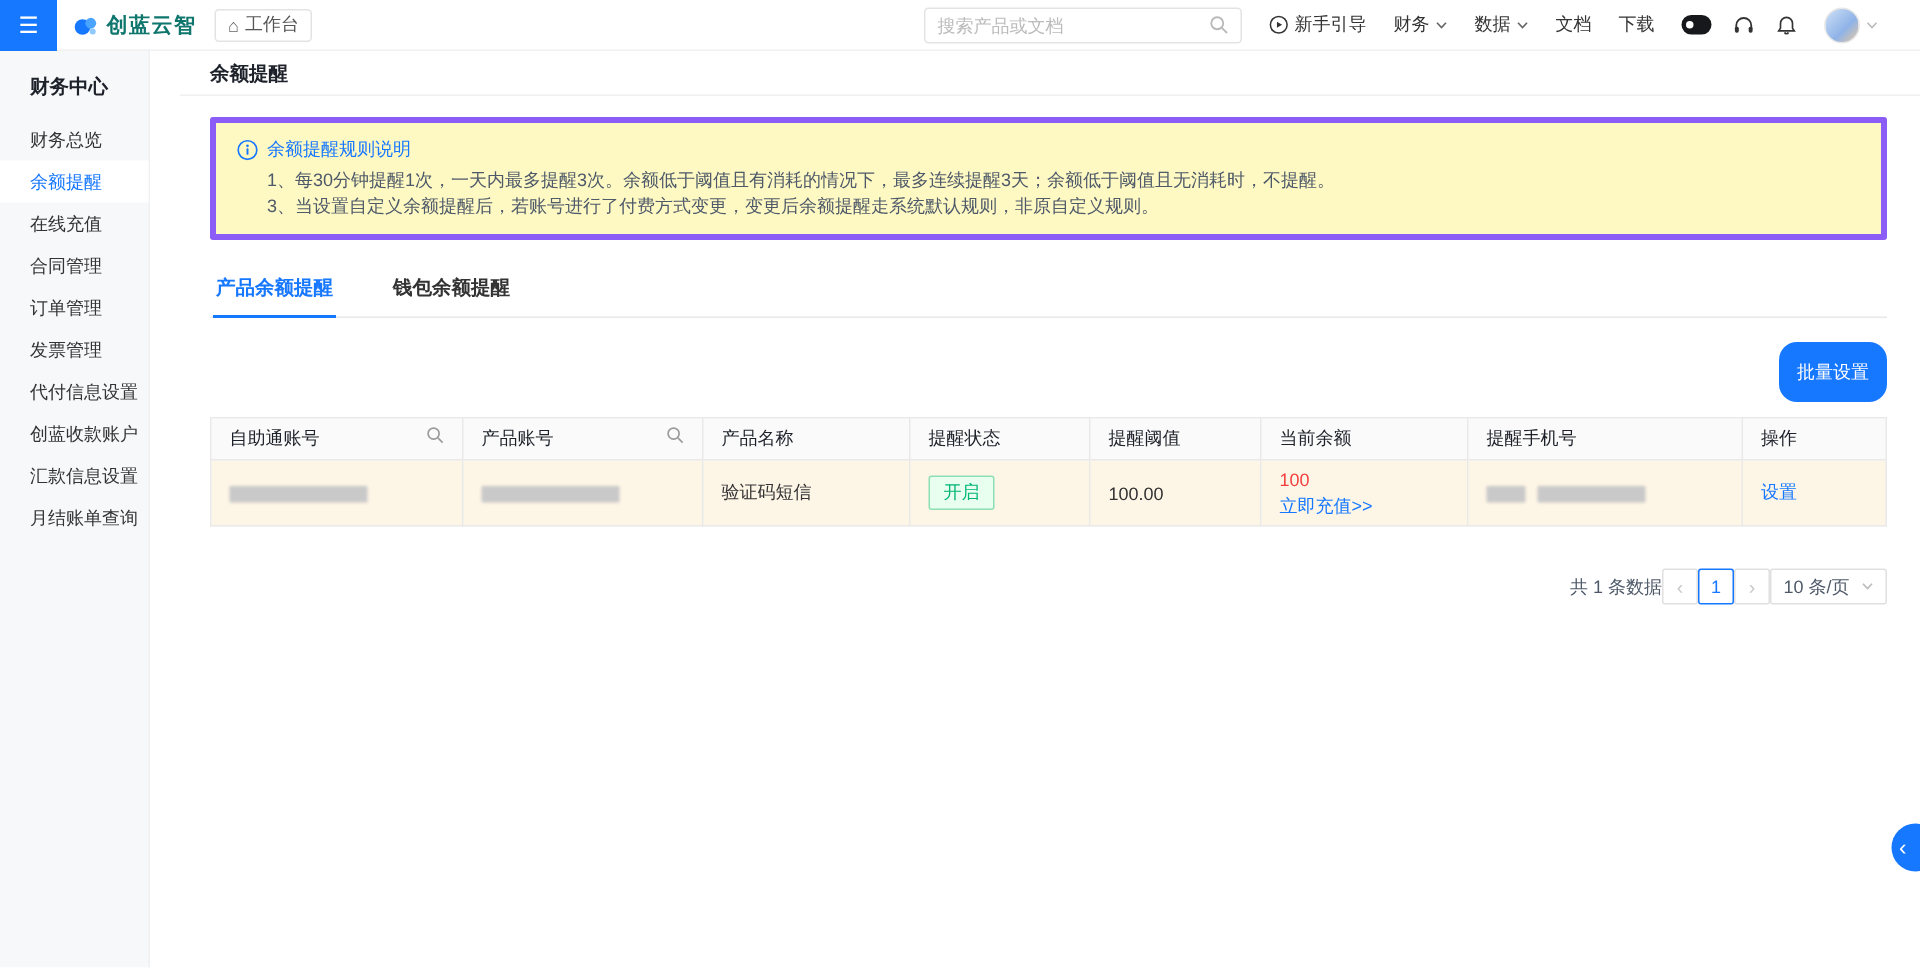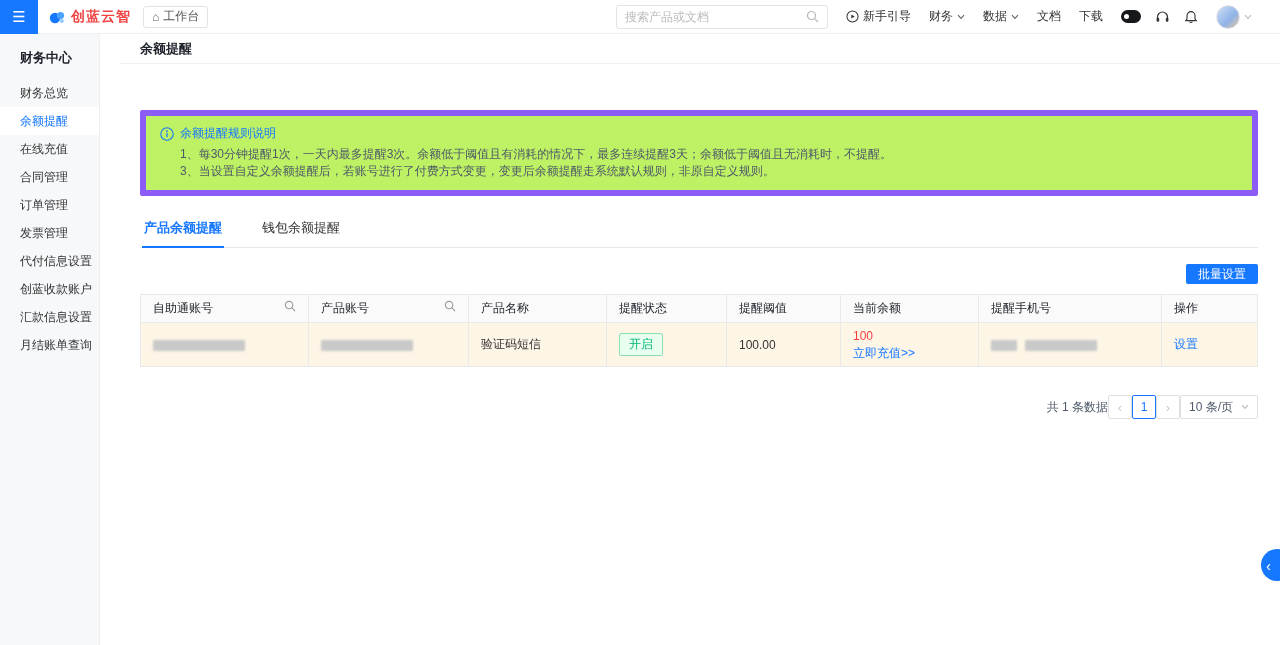--- a/index.html
+++ b/index.html
@@ -3,21 +3,21 @@
 <meta charset="utf-8">
 <style>
   * { margin:0; padding:0; box-sizing:border-box; }
   html,body { width:1280px; height:645px; overflow:hidden; font-family:"Liberation Sans","DejaVu Sans",sans-serif; font-size:12px; color:#333; background:#fff; }
   .app { position:relative; width:1280px; height:645px; }
 
   
   .header { display:flex; align-items:center; height:34px; background:#fff; border-bottom:1px solid #f0f0f0; }
   .hamburger { width:38px; height:34px; background:#1677ff; color:#fff; display:flex; align-items:center; justify-content:center; font-size:15px; cursor:pointer; flex:0 0 auto; }
   .logo { display:flex; align-items:center; gap:5px; padding:0 12px 0 10px; }
-  .logo-text { font-size:14px; font-weight:bold; color:#ef4444; letter-spacing:1px; }
+  .logo-text { font-size:14px; font-weight:bold; color:#0f766e; letter-spacing:1px; }
   .workbench { display:flex; align-items:center; gap:4px; border:1px solid #e3e3e3; border-radius:3px; height:22px; padding:0 8px; color:#555; cursor:pointer; background:#fff; }
   .workbench .house { font-size:12px; color:#666; }
   .hdr-right { margin-left:auto; display:flex; align-items:center; gap:18px; padding-right:28px; }
   .search-box { display:flex; align-items:center; width:212px; height:24px; border:1px solid #e3e3e3; border-radius:3px; padding:0 8px; background:#fff; }
   .search-box input { flex:1; border:none; outline:none; font-size:12px; color:#333; background:transparent; font-family:inherit; }
   .search-box input::placeholder { color:#bbb; }
   .nav-item { display:flex; align-items:center; gap:4px; color:#333; cursor:pointer; white-space:nowrap; }
   .icon-btns { display:flex; align-items:center; gap:14px; }
   .theme-pill { width:20px; height:13px; background:#17181c; border-radius:7px; position:relative; cursor:pointer; }
   .theme-pill::after { content:""; position:absolute; left:3px; top:4px; width:5px; height:5px; border-radius:50%; background:#fff; }
@@ -28,30 +28,30 @@
   .sidebar { position:absolute; left:0; top:34px; bottom:0; width:100px; background:#f7f8fa; border-right:1px solid #f0f0f0; }
   .sidebar-title { font-size:13px; font-weight:bold; color:#1d2129; padding:15px 0 12px 20px; }
   .side-item { height:28px; line-height:28px; padding-left:20px; color:#333; cursor:pointer; white-space:nowrap; }
   .side-item.active { background:#fff; color:#1677ff; }
 
   
   .main { position:absolute; left:120px; top:34px; right:0; bottom:0; background:#fff; overflow:hidden; }
   .page-title { height:30px; line-height:30px; padding-left:20px; font-size:13px; font-weight:bold; color:#1d2129; border-bottom:1px solid #f0f0f0; }
   .content { padding:14px 22px 0 20px; }
 
-  .notice { background:#bef264; border:6px solid #8b5cf6; border-radius:2px; padding:9px 14px 10px;margin-top:32px; }
+  .notice { background:#fef9c3; border:4px solid #8b5cf6; border-radius:2px; padding:9px 14px 10px; }
   .notice-head { display:flex; align-items:center; gap:6px; color:#1677ff; margin-bottom:4px; }
   .notice-line { color:#4e5969; line-height:17px; padding-left:20px; }
 
   .tabs { display:flex; gap:36px; border-bottom:1px solid #e8e8e8; margin-top:14px; padding-left:2px; }
-  .tab { padding:9px 2px; font-size:13px; color:#333; cursor:pointer; border-bottom:2px solid transparent; margin-bottom:-1px; }
+  .tab { padding:9px 2px; font-size:13px; color:#333; cursor:pointer; border-bottom:2px solid transparent; margin-bottom:-1px;font-weight:bold; }
   .tab.active { color:#1677ff; font-weight:bold; border-bottom-color:#1677ff; }
 
   .toolbar { display:flex; justify-content:flex-end; margin:16px 0 10px; }
-  .btn-primary { background:#1677ff; color:#fff; border:none; border-radius:2px; height:20px; padding:0 12px; font-size:12px; cursor:pointer; font-family:inherit; }
+  .btn-primary { background:#1677ff; color:#fff; border:none; border-radius:12px; height:40px; padding:0 12px; font-size:12px; cursor:pointer; font-family:inherit; }
 
   table.grid { width:100%; border-collapse:collapse; table-layout:fixed; }
   .grid th, .grid td { border:1px solid #e9e9e9; padding:0 12px; text-align:left; font-weight:normal; font-size:12px; }
   .grid thead th { background:#fafafa; color:#1d2129; height:28px; }
   .grid tbody td { background:#fdf5e6; height:44px; }
   .th-flex { display:flex; align-items:flex-start; justify-content:space-between; }
   .redacted { display:inline-block; height:11px; border-radius:1px; background:#c9c9c9; filter:blur(1.2px); vertical-align:middle; }
   .tag-on { display:inline-block; padding:2px 9px; color:#00b578; background:#e8fff0; border:1px solid #8ee0b4; border-radius:2px; font-size:12px; }
   .balance-cell { text-align:center; line-height:17px; }
   .red { color:#f53f3f; }

